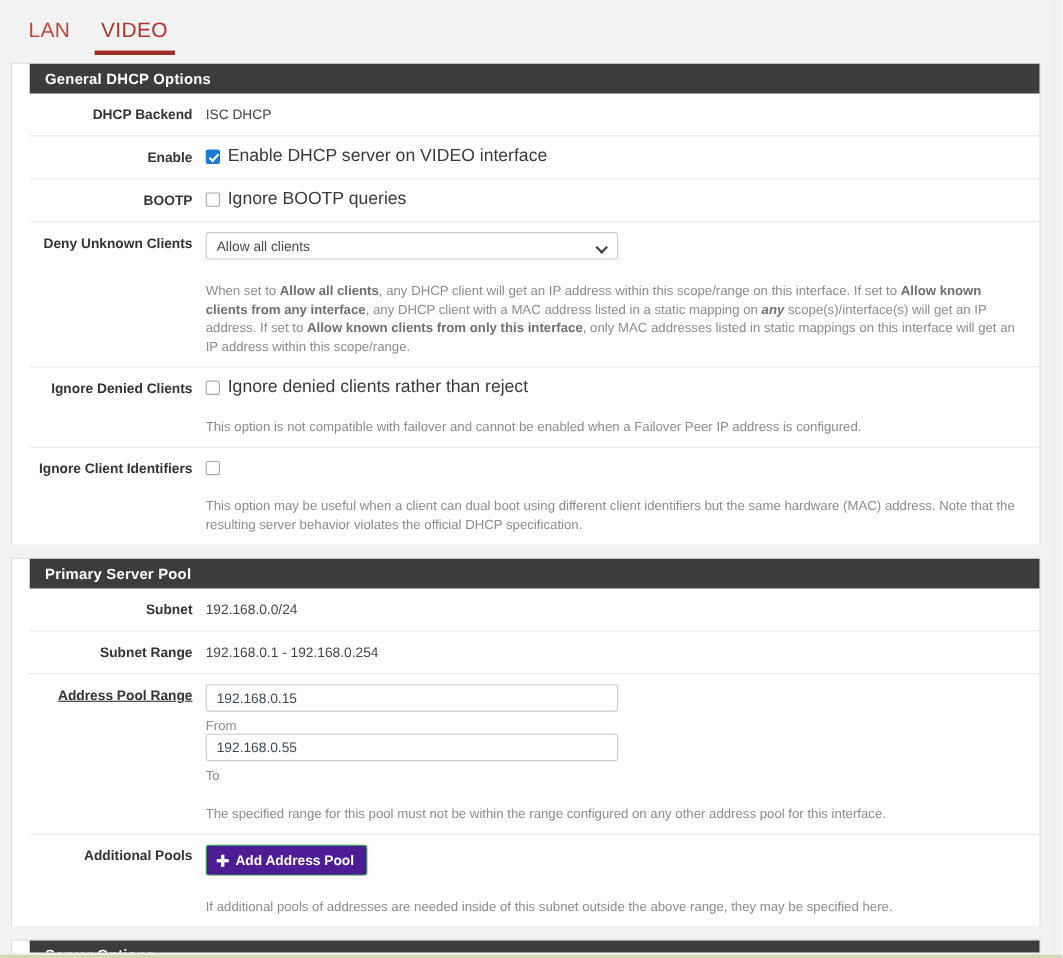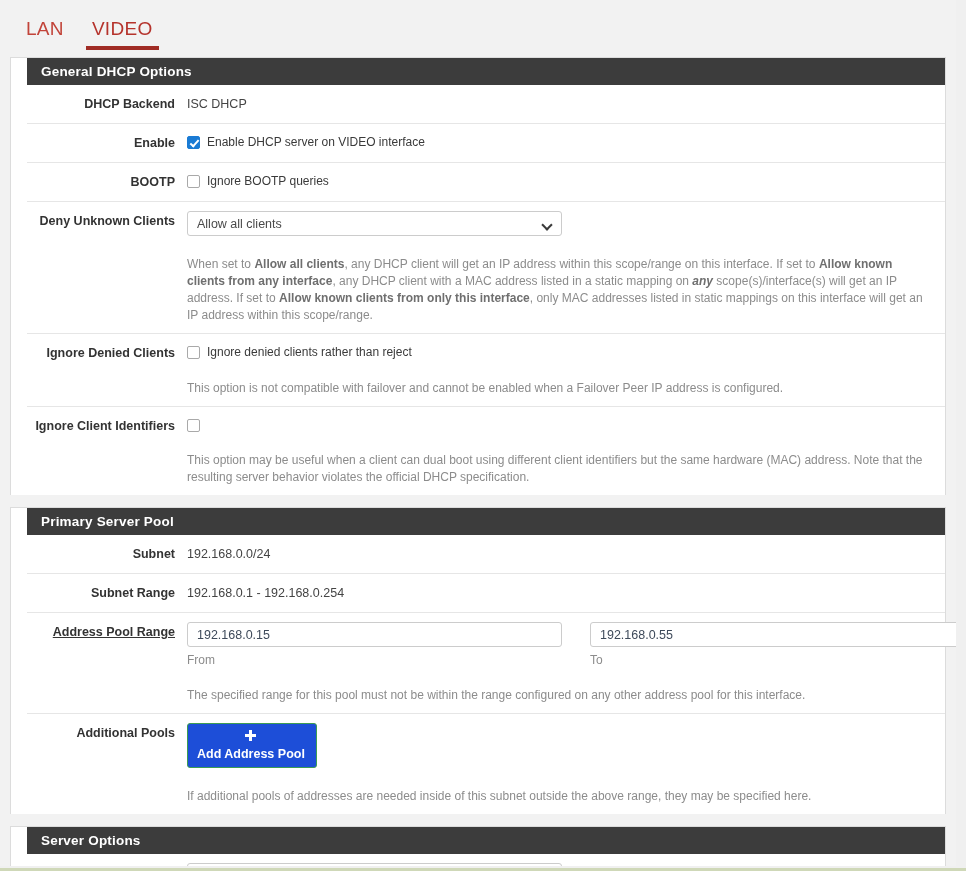--- a/index.html
+++ b/index.html
@@ -140,21 +140,21 @@
     position: absolute;
     left: 3.5px;
     top: 1px;
     width: 3px;
     height: 7px;
     border: solid #ffffff;
     border-width: 0 2px 2px 0;
     transform: rotate(42deg);
   }
   .cb-text {
-    font-size: 12px;
+    font-size: 16px;
     color: #3a3a3a;
     line-height: 16px;
   }
   
   .help {
     font-size: 12px;
     color: #8c8c8c;
     line-height: 17px;
     margin-top: 20px;
   }
@@ -201,43 +201,42 @@
     box-sizing: border-box;
     font-size: 12.5px;
     font-family: "Liberation Sans", sans-serif;
     color: #3e4a5a;
     outline: none;
   }
   .inp::placeholder { color: #b3b3b3; opacity: 1; }
   .inp.w375 { width: 375px; }
   .pair {
     display: flex;
-    gap: 28px;
+    flex-direction: column;
   }
   .pair-col { width: 375px; }
   .sublabel {
     font-size: 12px;
     color: #8c8c8c;
     margin-top: 6px;
   }
   
   .btn-green {
     display: inline-flex;
     align-items: center;
     gap: 6px;
-    background: #1d4ed8;
+    background: #4c1d95;
     border: 1px solid #3d9c53;
     color: #ffffff;
     font-weight: bold;
     font-size: 12.5px;
     border-radius: 3px;
     padding: 6px 11px 6px 9px;
     cursor: pointer;
     font-family: "Liberation Sans", sans-serif;
-    flex-direction: column;
   }
   .plus {
     position: relative;
     width: 11px; height: 11px;
     flex: 0 0 11px;
   }
   .plus::before, .plus::after {
     content: "";
     position: absolute;
     background: #ffffff;

